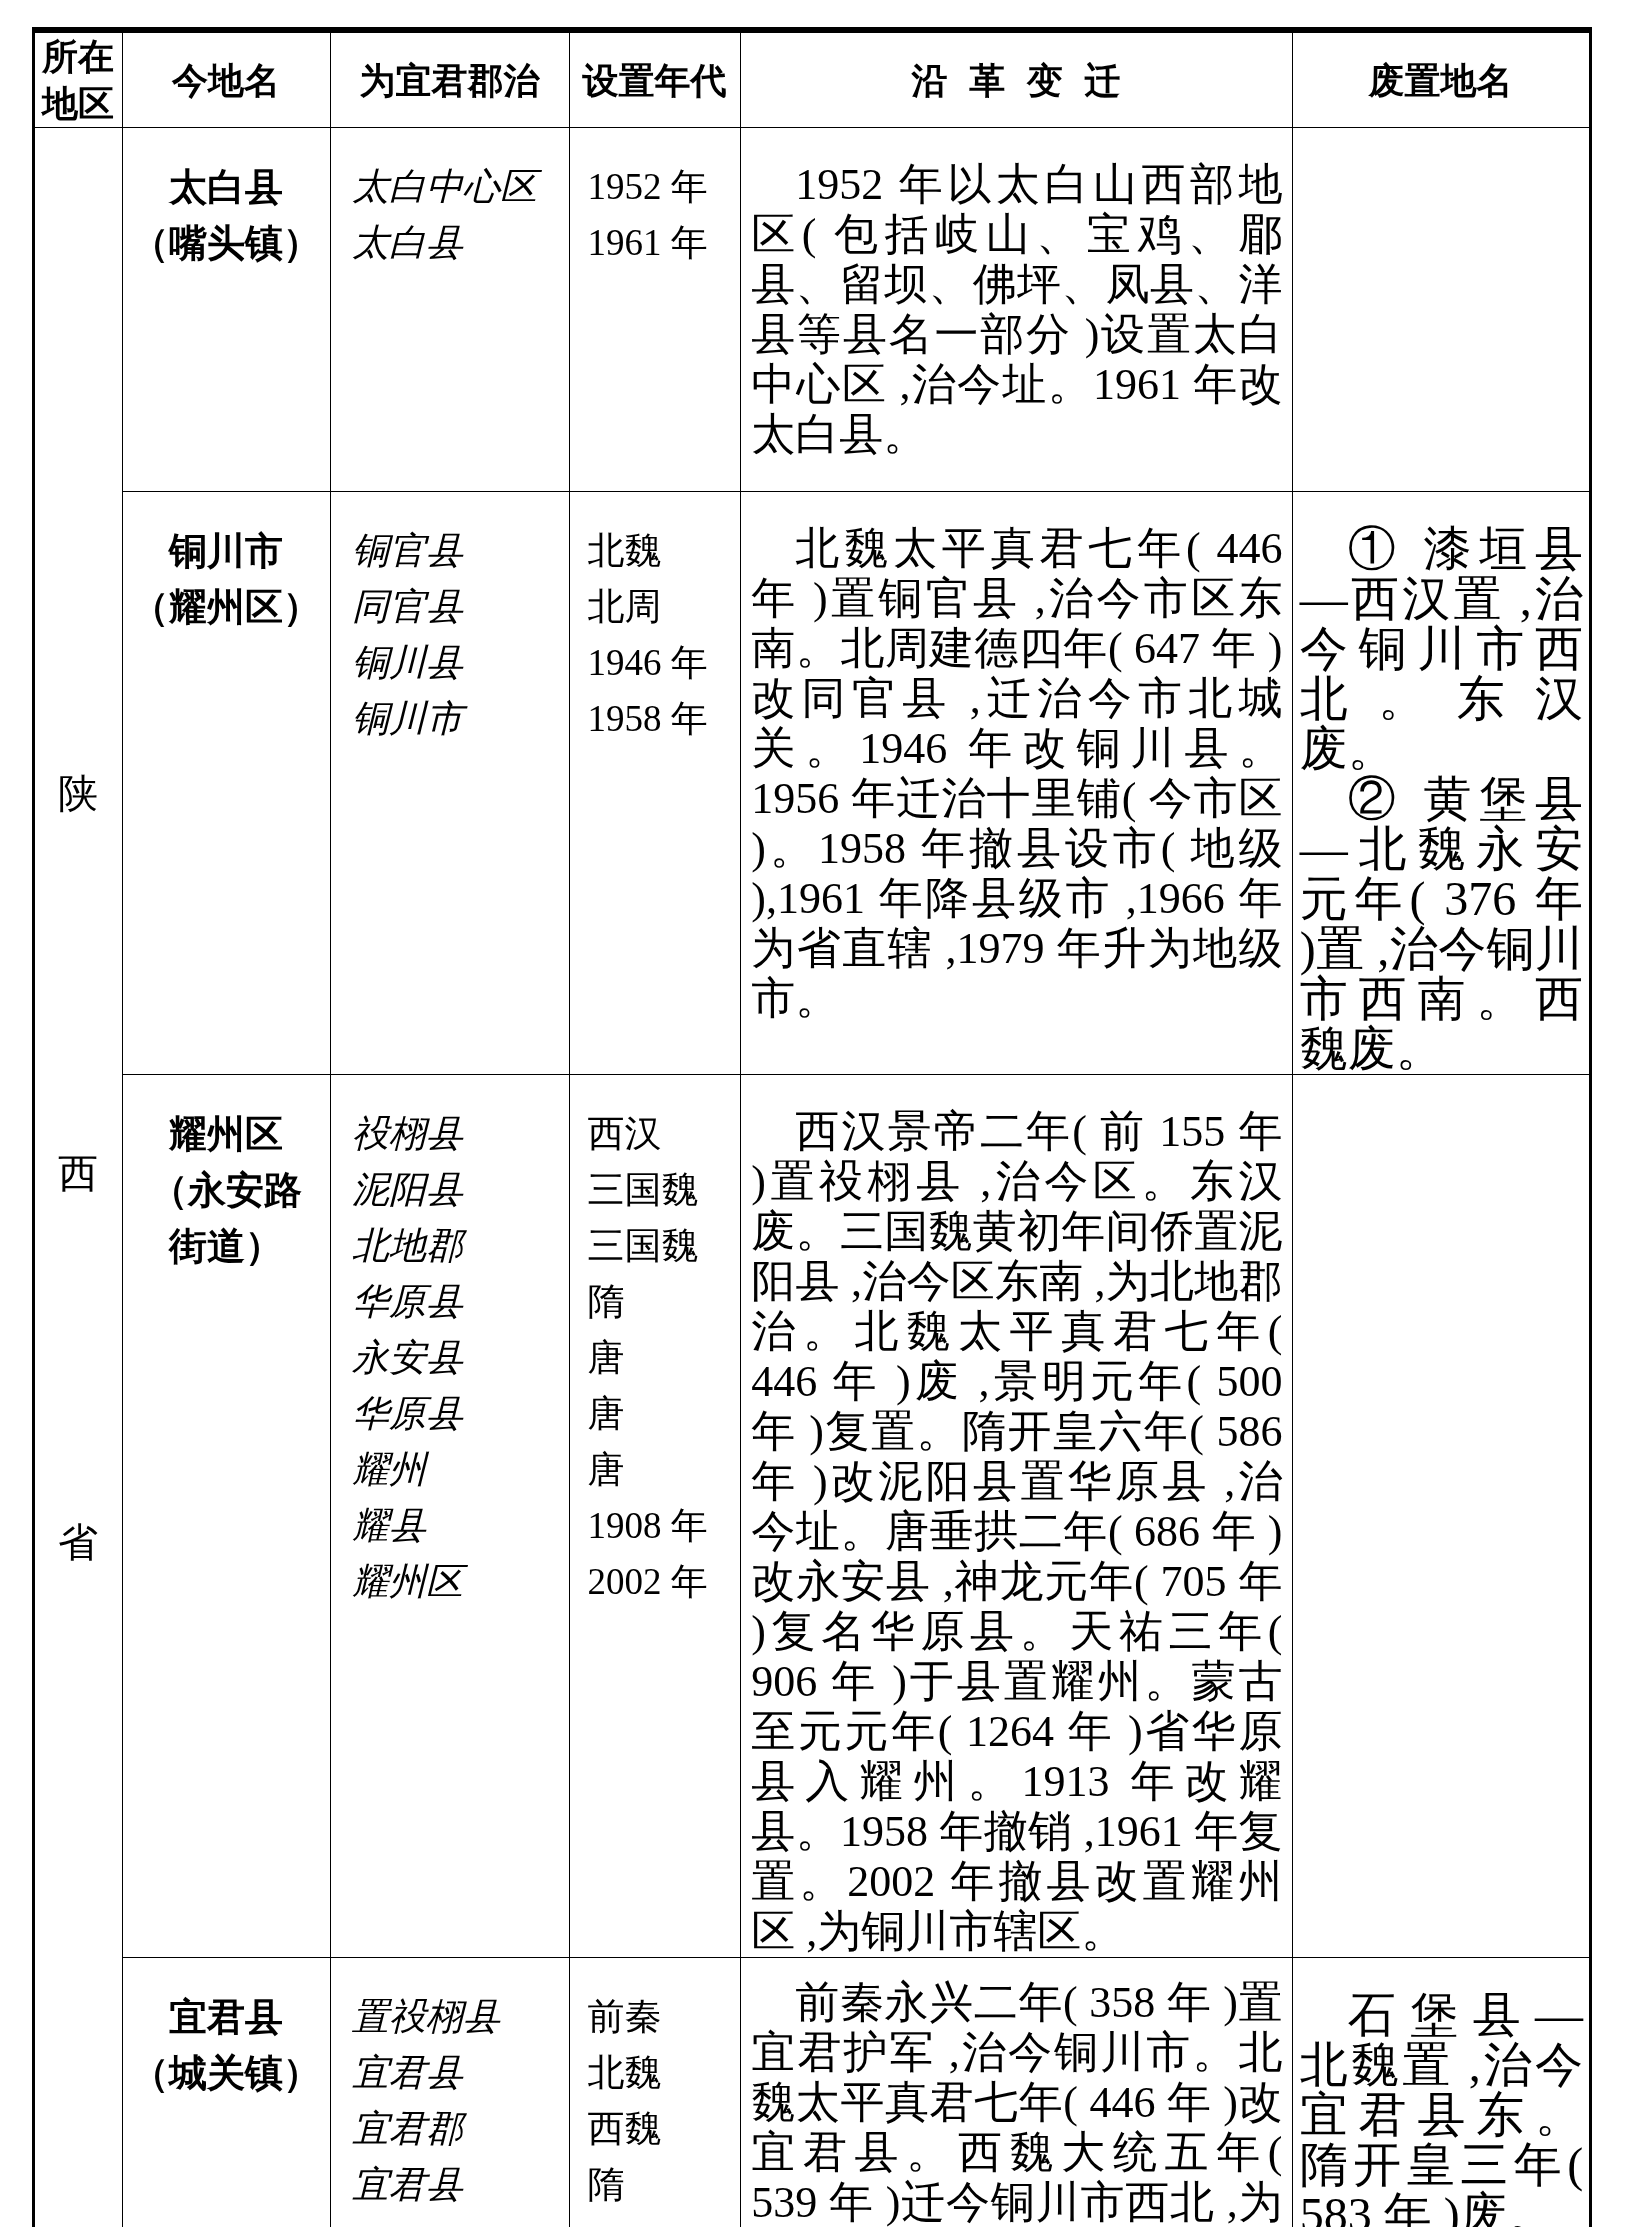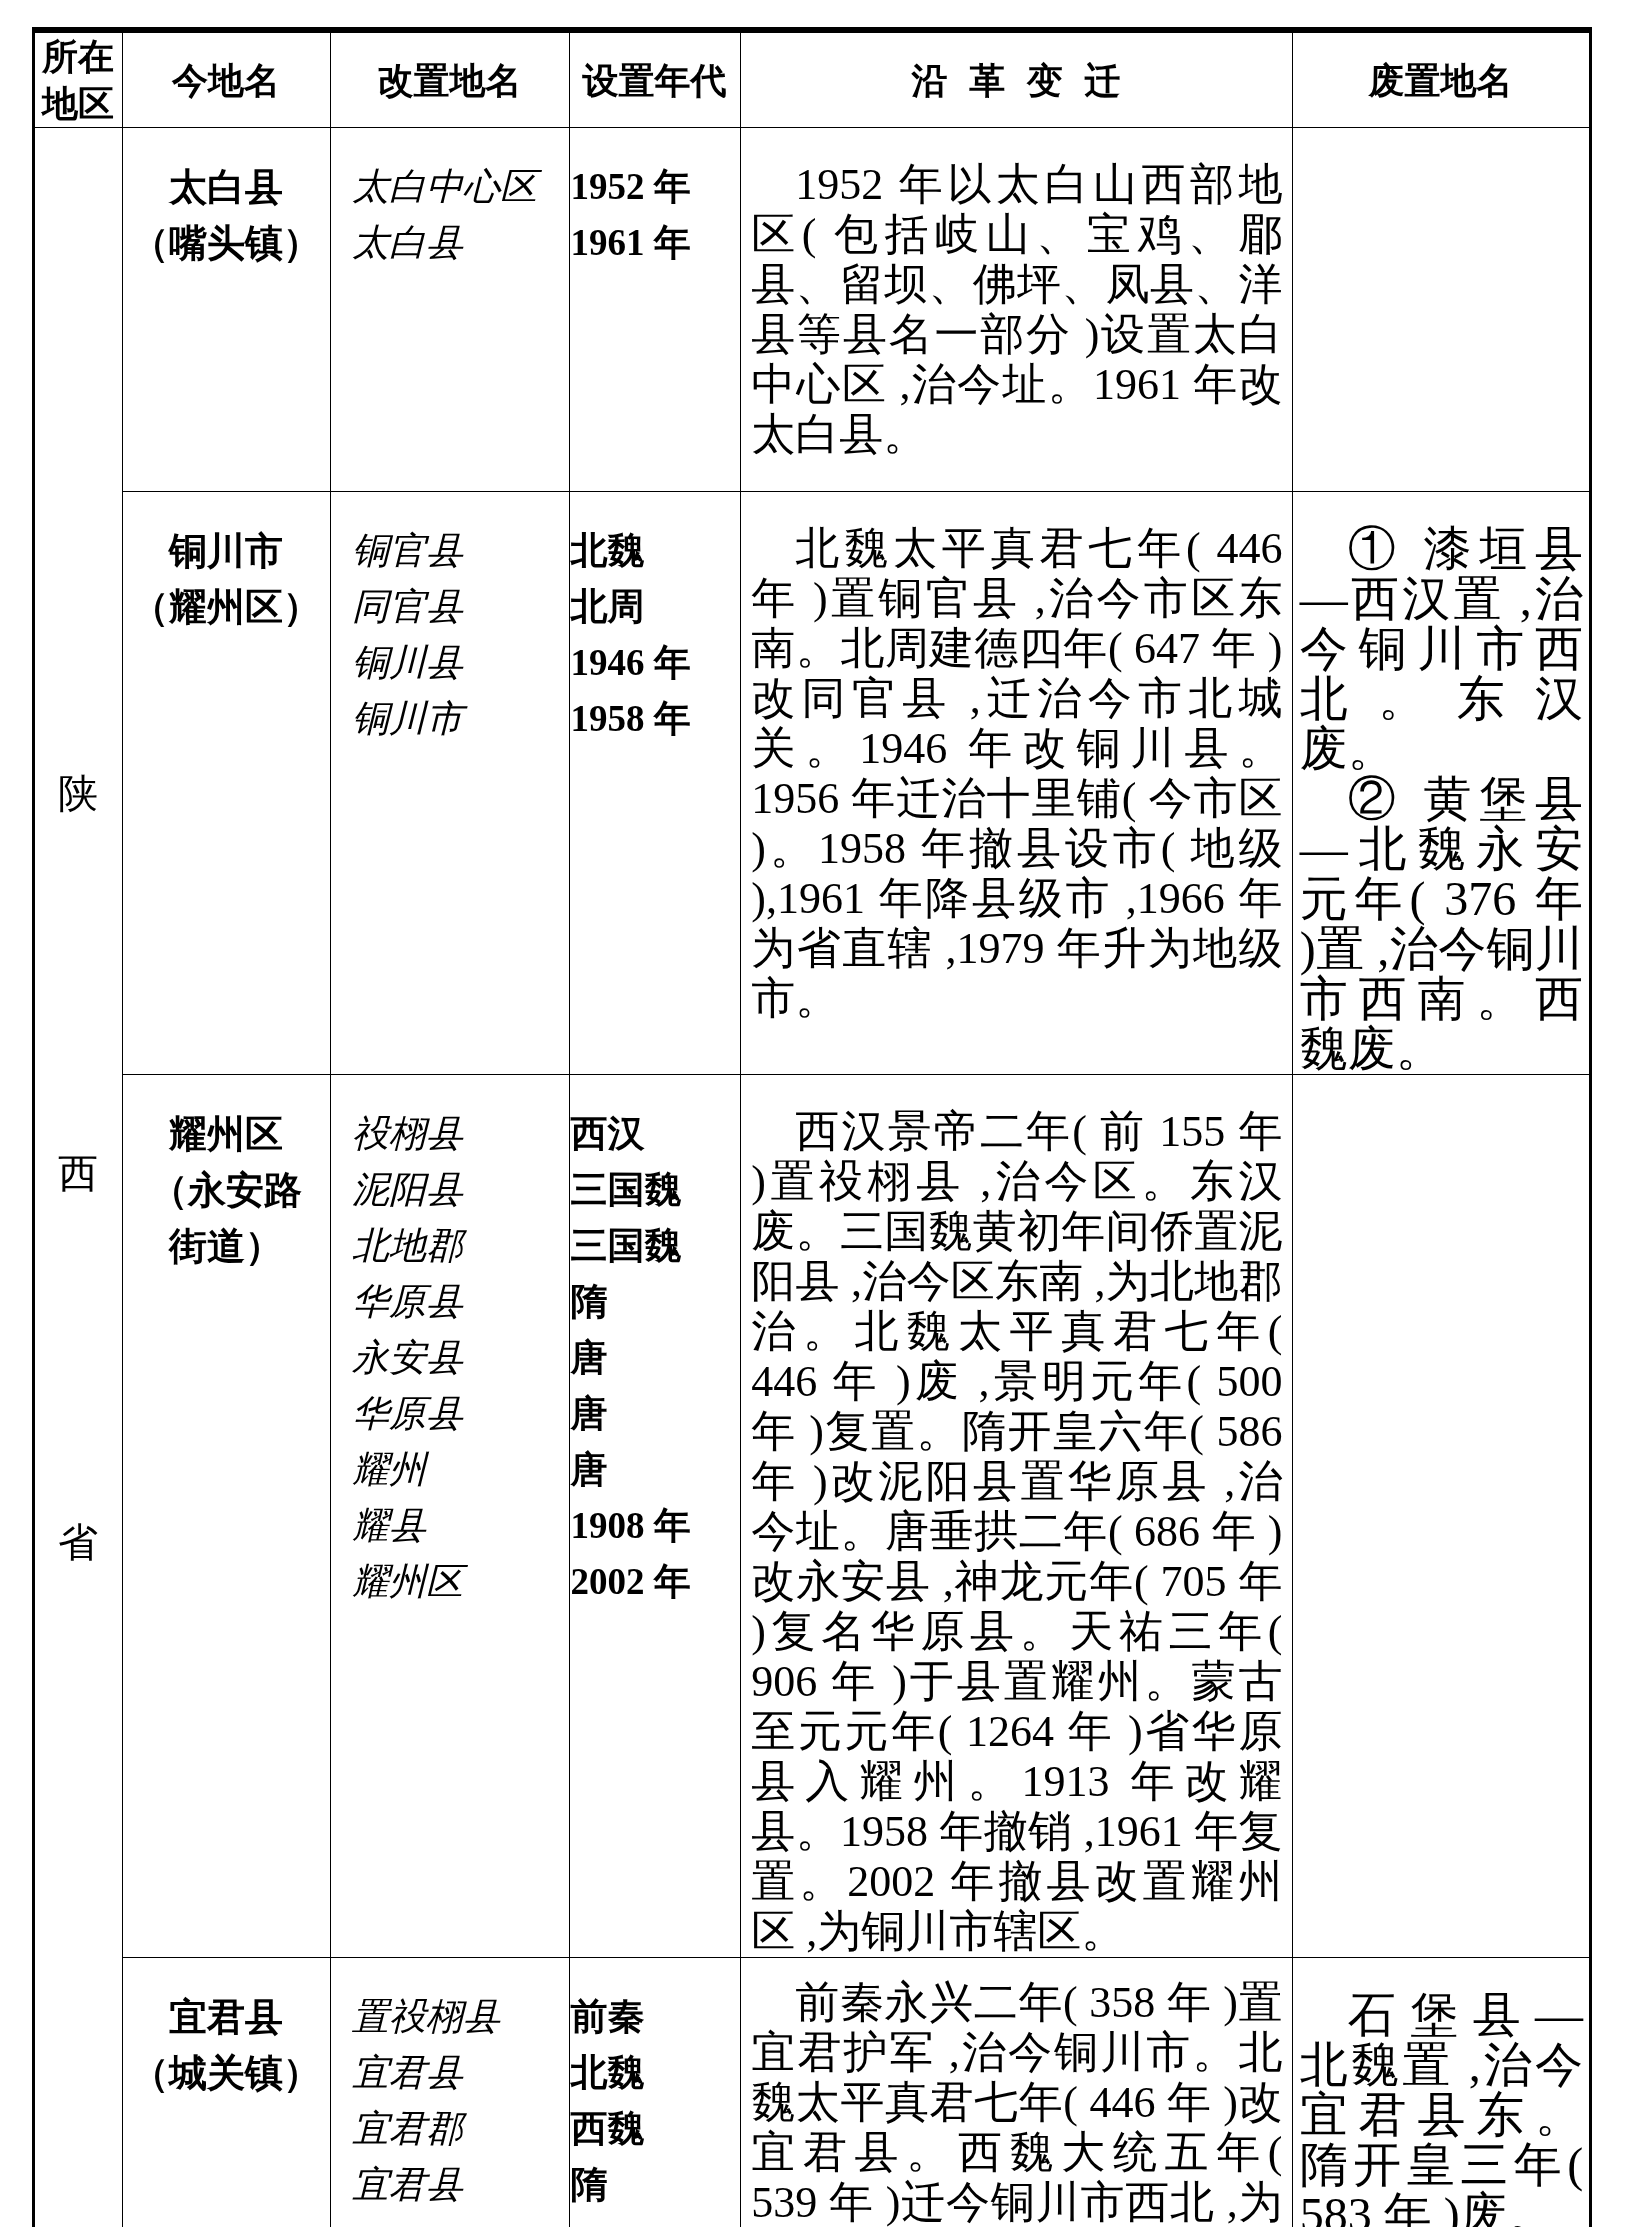--- a/index.html
+++ b/index.html
@@ -21,21 +21,21 @@
   .province-char{
     position:absolute;left:0;width:100%;text-align:center;
     font-size:40px;line-height:50px;
   }
   td.name-cell{
     font-family:"Liberation Sans","DejaVu Sans",sans-serif;font-weight:600;
     font-size:38px;line-height:56px;text-align:center;padding-top:31px;
   }
   td.list-cell{font-size:37px;line-height:56px;padding-top:31px;}
   td.names-col{padding-left:21.6px;font-style:italic;}
-  td.era-col{padding-left:1px;font-weight:bold;}
+  td.era-col{padding-left:18px;}
   td.evo-cell{
     font-size:44px;line-height:50px;text-align:justify;
     padding:32px 9px 0 10.8px;
   }
   td.evo-cell.tight{padding-top:20px;}
   .evo-text{text-indent:1em;}
   td.abol-cell{
     font-size:48px;line-height:50px;text-align:justify;
     padding:32px 5.4px 0 7.2px;
   }
@@ -51,21 +51,21 @@
       <col style="width:208px">
       <col style="width:239px">
     <col style="width:171px">
       <col style="width:552px">
       <col style="width:298px">
   </colgroup>
   <thead>
     <tr style="height:97px">
       <th>所在地区</th>
       <th>今地名</th>
-      <th>改置地名</th>
+      <th>为宜君郡治</th>
       <th>设置年代</th>
       <th class="evo-h">沿革变迁</th>
       <th>废置地名</th>
     </tr>
   </thead>
   <tbody>
     <tr style="height:364px">
       <td class="province-cell" rowspan="4">
         <span class="province-char" style="top:641px">陕</span>
         <span class="province-char" style="top:1021px">西</span>

